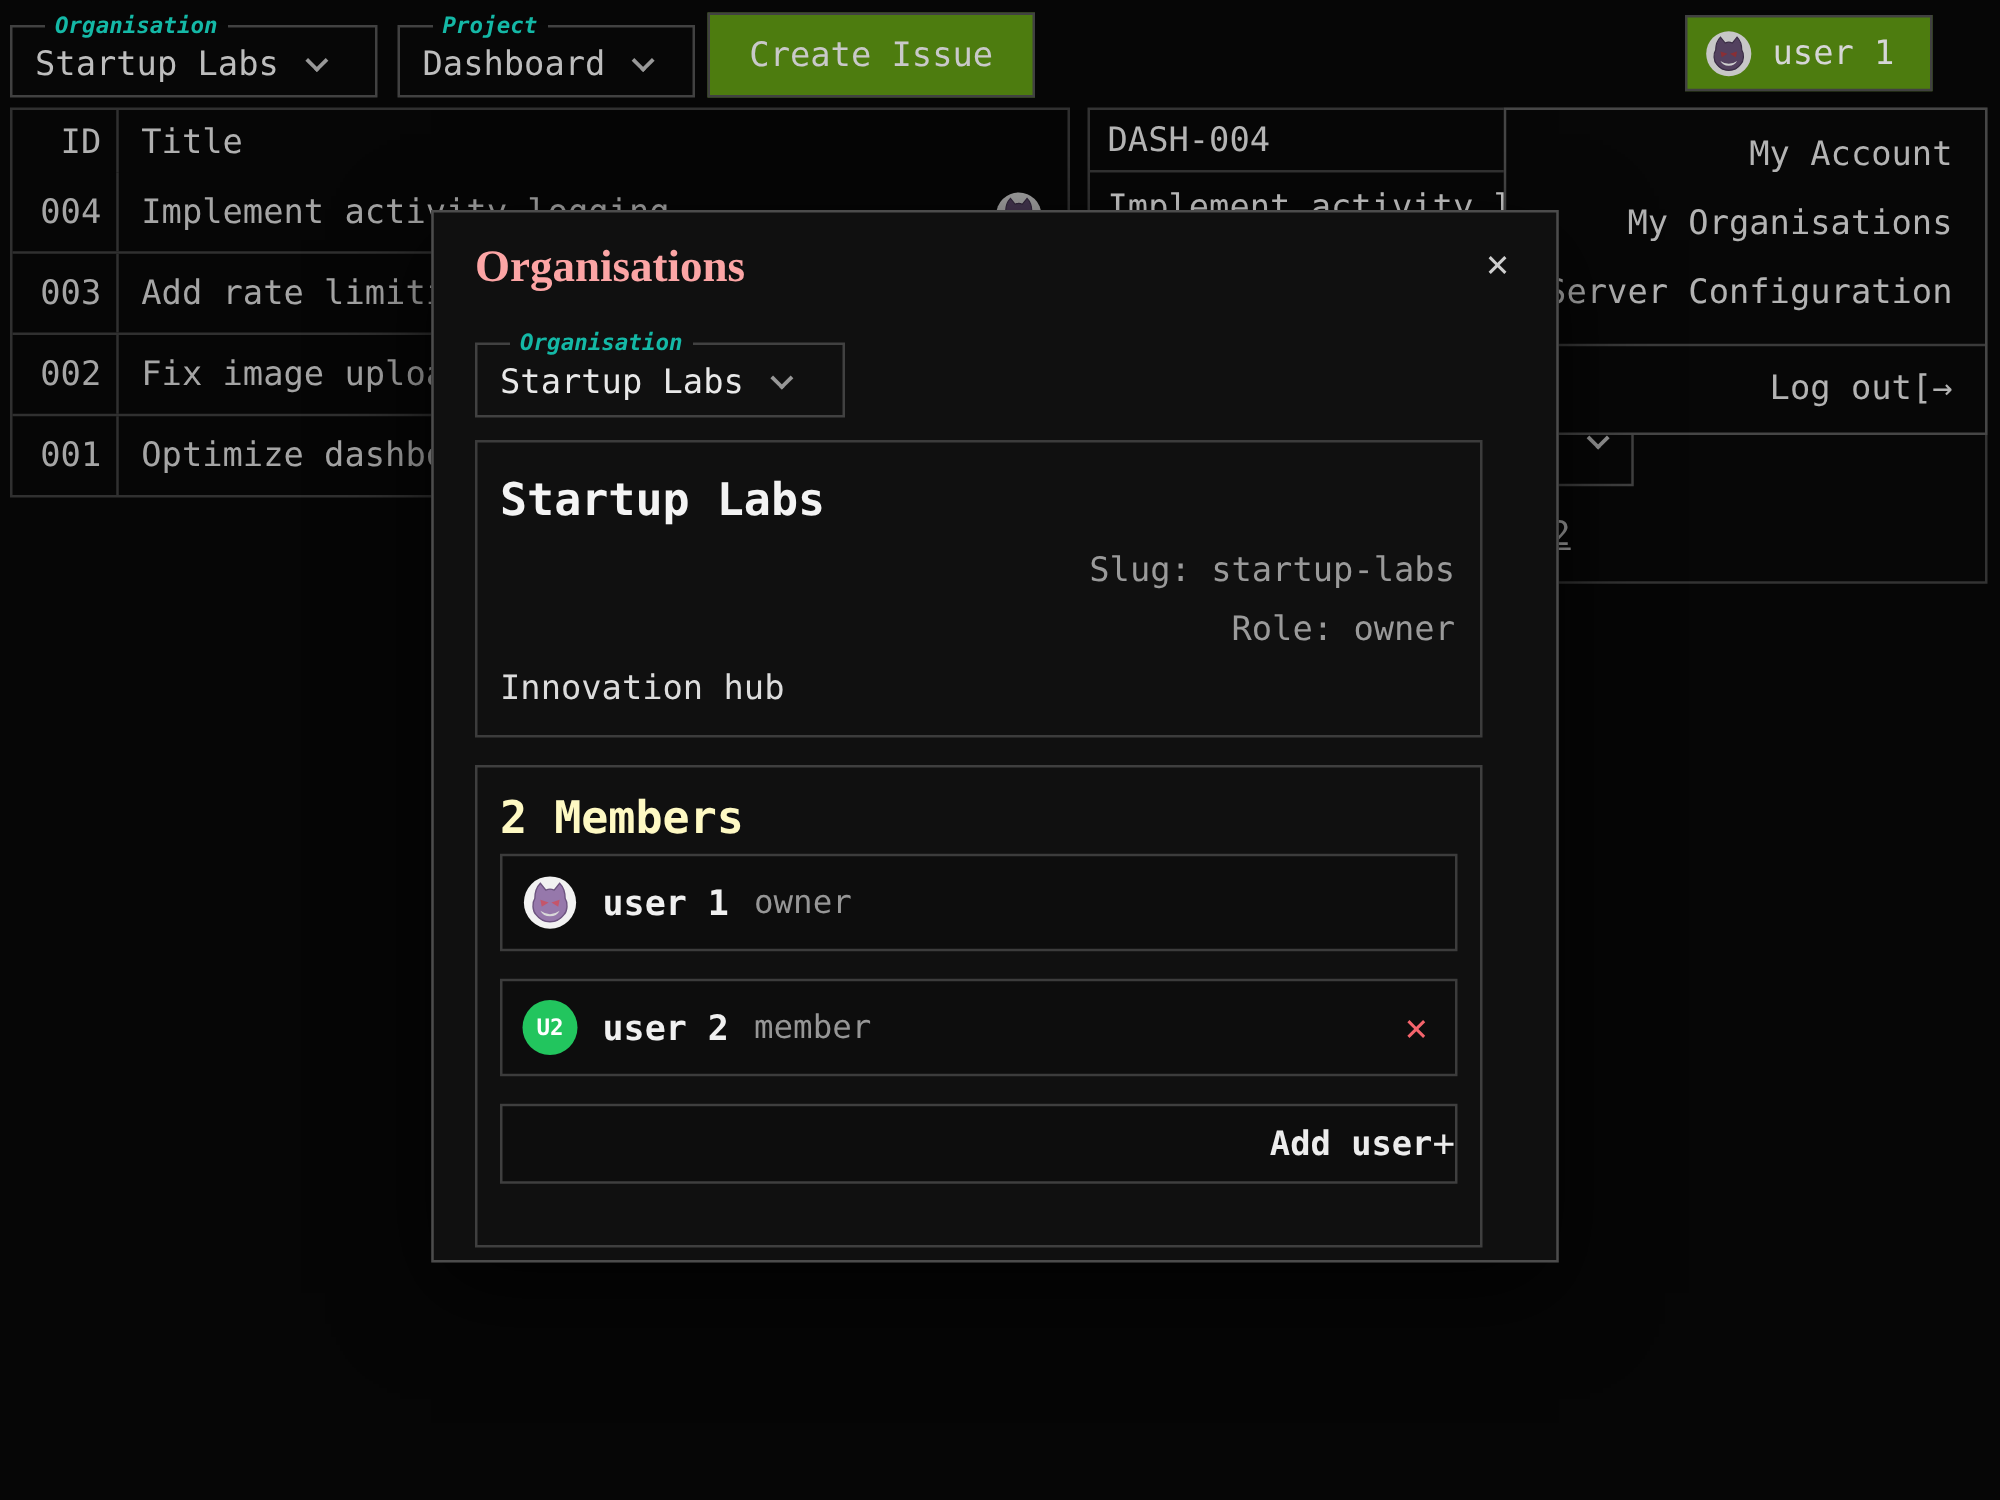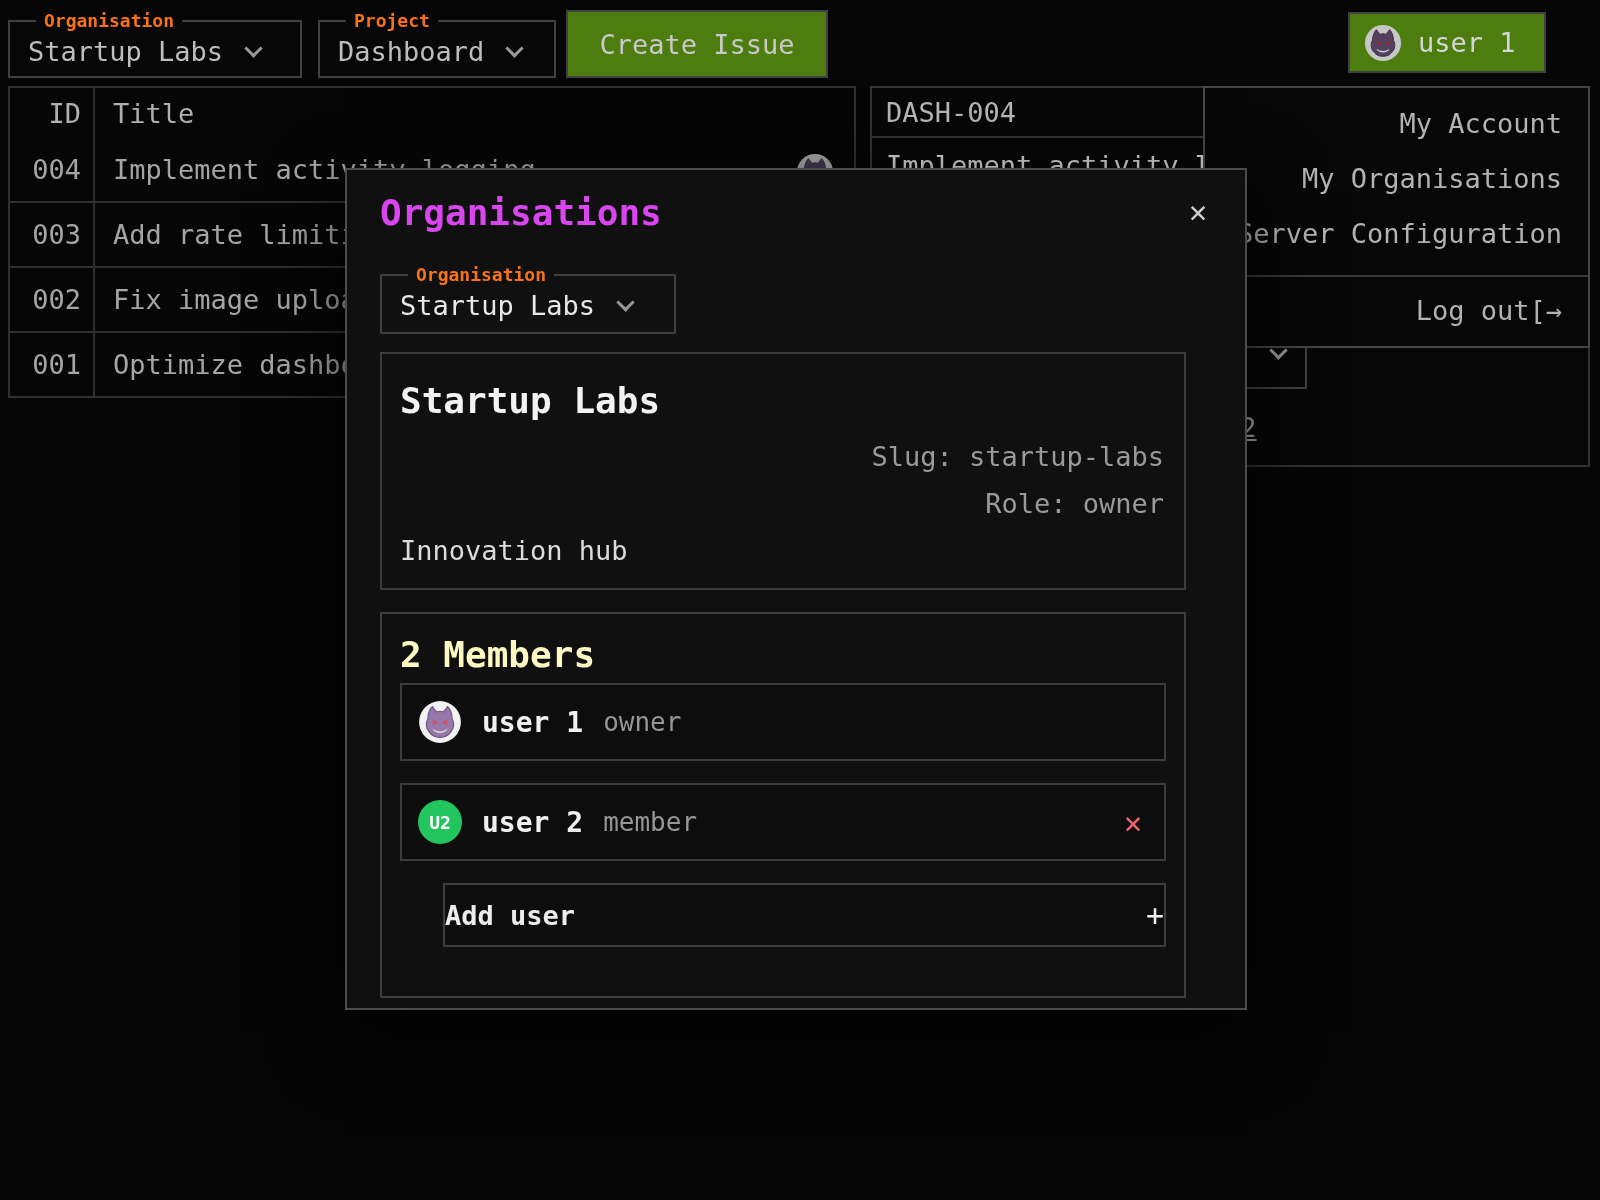--- a/index.html
+++ b/index.html
@@ -14,21 +14,21 @@
   .chev {
     display:inline-block; width:13px; height:13px;
     border-right:3px solid #989898; border-bottom:3px solid #989898;
     transform:rotate(45deg); margin-top:-6px;
   }
   fieldset.sel {
     position:absolute; border:2px solid #414141; background:#070707;
     padding:2px 18px 10px 18px;
   }
   fieldset.sel legend {
-    font-size:18px; color:#f97316; padding:0 8px; margin-left:8px; font-weight:bold;
+    font-size:18px; color:#14b8a6; padding:0 8px; margin-left:8px; font-weight:bold;font-style:italic;
   }
   fieldset.sel .selval {
     display:flex; align-items:center; gap:24px;
     font-size:27px; color:#bdbdbd; height:36px;
   }
   .btnbox {
     position:absolute; border:2px solid #414141; background:#4d7c0f;
     display:flex; align-items:center; justify-content:center;
     font-size:27px; color:#c9c9c9; cursor:pointer;
   }
@@ -67,21 +67,21 @@
                background:#070707; border:2px solid #464646; z-index:5; padding-top:8px; }
   .menu-item { height:55px; display:flex; align-items:center; justify-content:flex-end;
                padding-right:26px; font-size:27px; color:#b3b3b3; cursor:pointer; }
   .menu-div { border-top:2px solid #3a3a3a; margin-top:14px; }
   .menu-item.logout { height:66px; }
   .logout-glyph { font-size:27px; color:#b3b3b3; }
   
   #modal { position:absolute; left:345px; top:168px; width:902px; height:842px;
            background:#101010; border:2px solid #4c4c4c; z-index:10;
            box-shadow:0 24px 70px rgba(0,0,0,.75); }
-  #modal-title { position:absolute; left:33px; top:22px; font-size:36px; font-weight:bold; color:#d946ef; }
+  #modal-title { position:absolute; left:33px; top:22px; font-size:36px; font-weight:bold; color:#fca5a5;font-family:Liberation Serif, serif; }
   #modal-close { position:absolute; right:38px; top:24px; font-size:30px; color:#cfcfcf;
                  background:none; border:none; cursor:pointer;
                  font-family:"DejaVu Sans Mono","Liberation Mono",monospace; }
   #modal-org-select { left:33px; top:94px; width:296px; height:70px; background:#101010; }
   #modal-org-select .selval { color:#e8e8e8; }
   #org-card { position:absolute; left:33px; top:182px; width:806px; height:238px;
               border:2px solid #3c3c3c; padding:26px 20px 0 18px; }
   #org-card .cname { font-size:36px; font-weight:bold; color:#f3f3f3; margin-bottom:20px; }
   #org-card .cline { font-size:27px; line-height:32px; color:#9a9a9a; margin-bottom:15px;text-align:right; }
   #org-card .cdesc { font-size:27px; line-height:32px; color:#dcdcdc; }
@@ -92,22 +92,22 @@
                 gap:20px; padding-left:16px; margin-bottom:22px; background:#0d0d0d; }
   .member-name { font-size:28px; font-weight:bold; color:#f0f0f0; }
   .member-role { font-size:26px; color:#969696; }
   .badge { width:44px; height:44px; border-radius:50%; background:#22c55e; color:#fff;
            display:flex; align-items:center; justify-content:center;
            font-size:18px; font-weight:bold; flex:none; }
   .remove-btn { margin-left:auto; margin-right:22px; background:none; border:none;
                 font-size:30px; color:#f4646c; cursor:pointer;
                 font-family:"DejaVu Sans Mono","Liberation Mono",monospace; }
   #add-user { height:64px; border:2px solid #3f3f3f; display:flex; align-items:center;
-              justify-content:space-between; gap:0; font-size:27px; color:#ececec;
-              font-weight:bold; cursor:pointer; background:#0d0d0d;margin-left:43px; }
+              justify-content:flex-end; gap:0; font-size:27px; color:#ececec;
+              font-weight:bold; cursor:pointer; background:#0d0d0d; }
   #add-user .plus { font-weight:normal; font-size:30px; }
 </style>
 </head>
 <body>
 
 <div id="app">
 
   <fieldset class="sel" id="org-select">
     <legend>Organisation</legend>
     <div class="selval">

